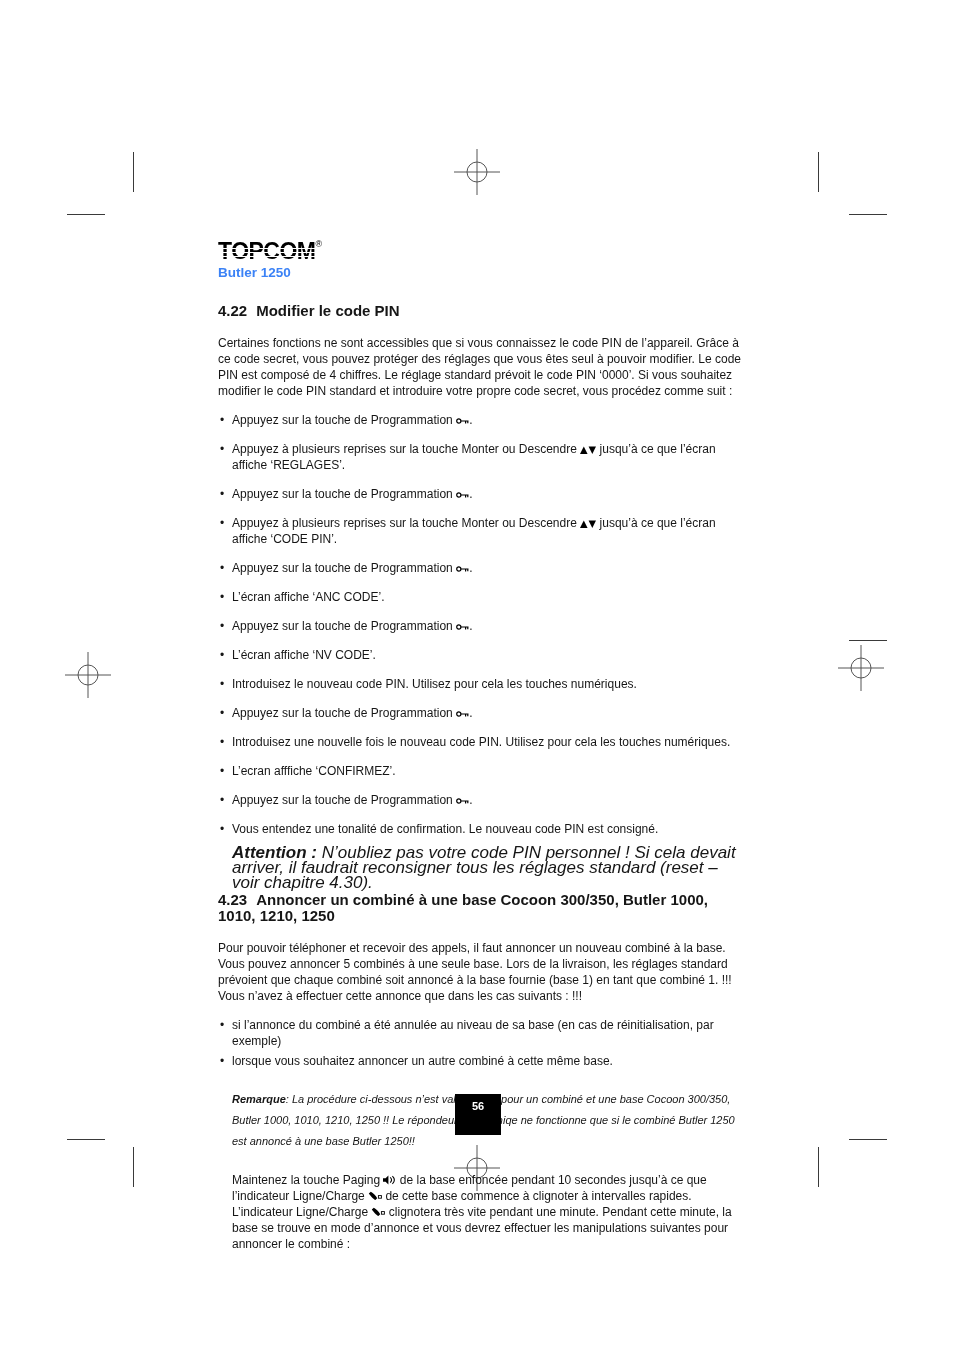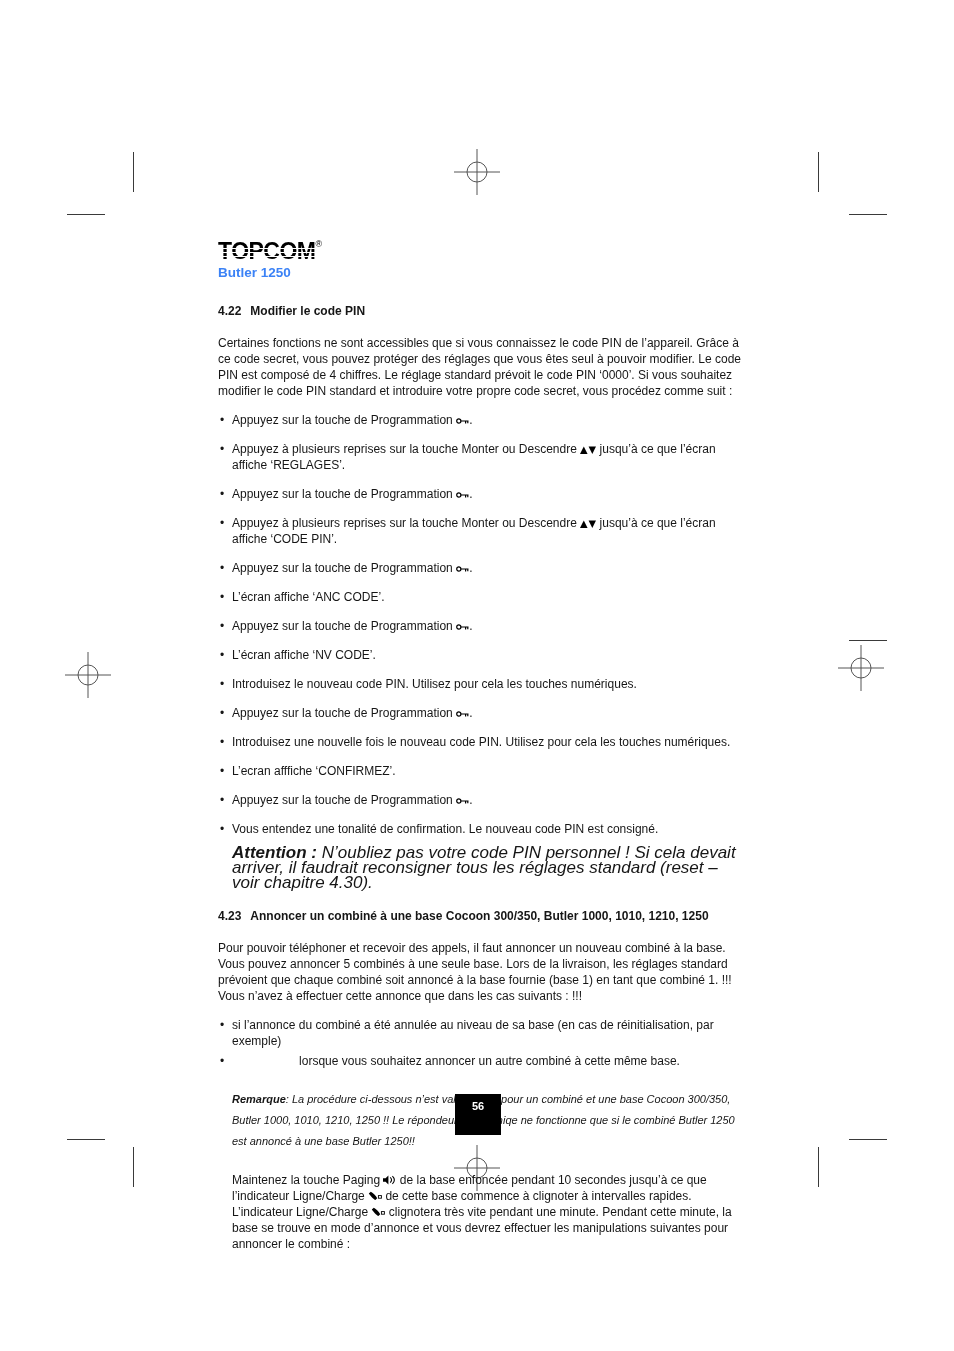--- a/index.html
+++ b/index.html
@@ -16,33 +16,33 @@
   .logo{position:absolute;left:218px;top:240px;line-height:1;}
   .brand-wrap{position:relative;display:inline-block;}
   .brand{font-size:23px;font-weight:800;letter-spacing:-0.5px;color:#000;}
   .brand-wrap::after{content:"";position:absolute;left:0;right:0;top:5px;bottom:4px;
       background:repeating-linear-gradient(to bottom,transparent 0 3px,#fff 3px 4px);pointer-events:none;}
   .reg{font-size:9px;vertical-align:top;color:#000;}
   .model{font-size:13.5px;font-weight:bold;margin-top:3px;color:#3b82f6;}
 
   
   .content{position:absolute;left:218px;top:303px;width:529px;font-size:12px;line-height:16px;}
-  .sec-title{font-size:12px;font-weight:bold;margin:0 0 4px 0;line-height:16px;}
+  .sec-title{font-size:15px;font-weight:bold;margin:0 0 4px 0;line-height:16px;}
   .sec-num{margin-right:9px;}
   p{margin:0;}
   .intro{margin-bottom:7px;margin-top:16px;}
   ul{list-style:none;margin:0;padding:0;}
   li{position:relative;padding-left:14px;margin-top:13px;}
   li::before{content:"\2022";position:absolute;left:2px;top:0;}
-  .list-423 li + li{margin-top:4px;text-align:center;}
+  .list-423 li + li{margin-top:4px;}
   .icon{display:inline-block;vertical-align:baseline;}
   .icon svg{display:inline-block;vertical-align:-1px;}
   .note{padding-left:14px;margin-top:8px;font-size:17px;line-height:15px;font-style:italic;}
   .note-label{font-weight:bold;}
-  .h423{margin-top:18px;}
+  .h423{margin-top:2px;}
   .remark{padding-left:14px;margin-top:20px;font-size:11px;line-height:21px;font-style:italic;}
   .paging{padding-left:14px;margin-top:20px;}
 
   
   .pagenum{position:absolute;left:455px;top:1094px;width:46px;height:41px;background:#000;
            color:#fff;text-align:center;font-size:11px;font-weight:bold;box-sizing:border-box;padding-top:6px;}
 </style>
 </head>
 <body>
 

